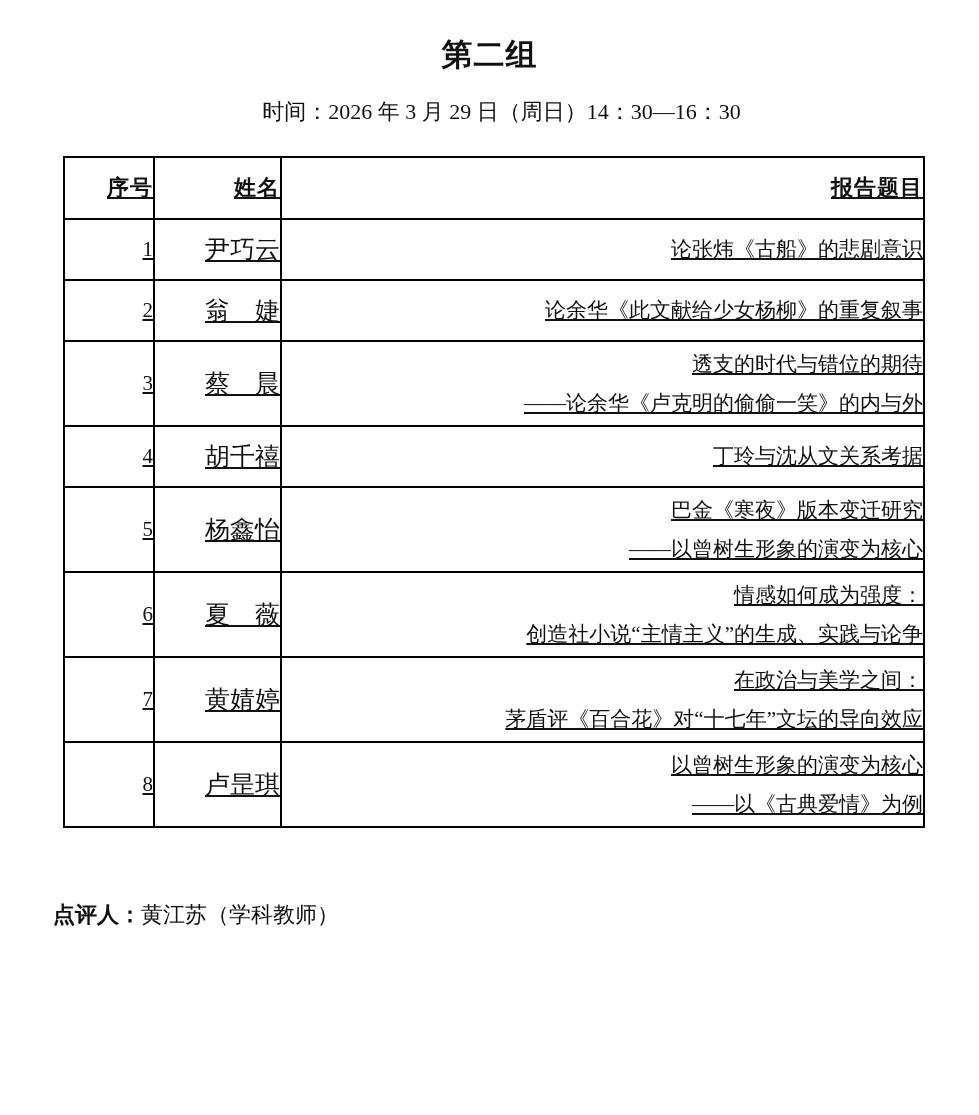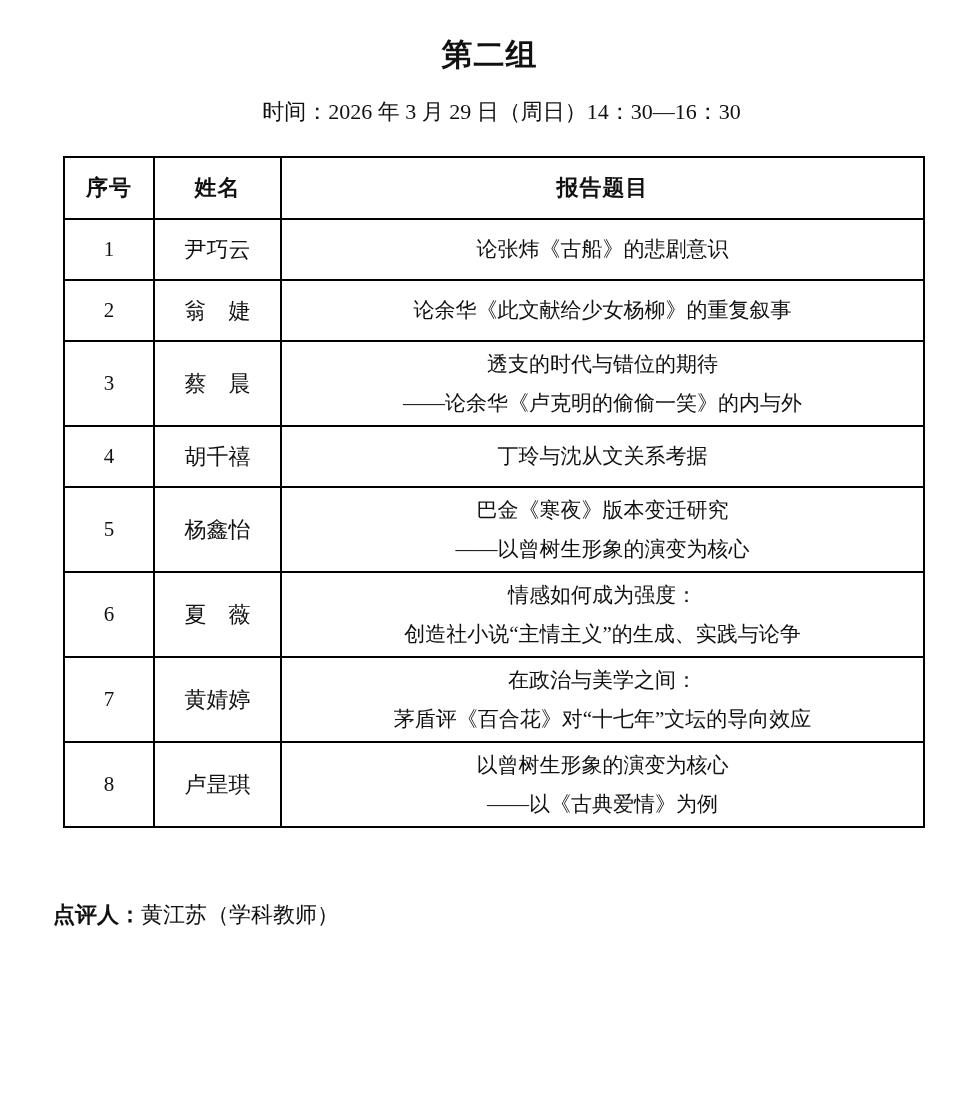--- a/index.html
+++ b/index.html
@@ -32,37 +32,38 @@
   }
 
   table.schedule {
     border-collapse: collapse;
     table-layout: fixed;
     width: 862px;
     margin: 30px 0 0 63px;
   }
   .schedule th, .schedule td {
     border: 2px solid #000000;
-    text-align: center;
+    text-align: right;
     vertical-align: middle;
     padding: 0;
     box-sizing: border-box;
+    text-decoration: underline;
   }
   .schedule th {
     font-size: 22px;
     font-weight: bold;
     height: 62px;
     letter-spacing: 1px;
   }
   .col-no   { width: 90px; }
   .col-name { width: 127px; }
   tr.single td { height: 61px; }
   tr.double td { height: 85px; }
   td.no-cell    { font-size: 21px; }
-  td.name-cell  { font-size: 22px; }
+  td.name-cell  { font-size: 25px; }
   td.title-cell { font-size: 21px; }
   .title-line { line-height: 39px; font-size: 21px; }
 
   .footer {
     margin: 72px 0 12px 53px;
     font-size: 22px;
   }
   .footer-line { line-height: 30px; margin-bottom: 39px; white-space: nowrap; }
   .footer-label { font-weight: bold; }
   .footer-line.indented { padding-left: 110px; }

